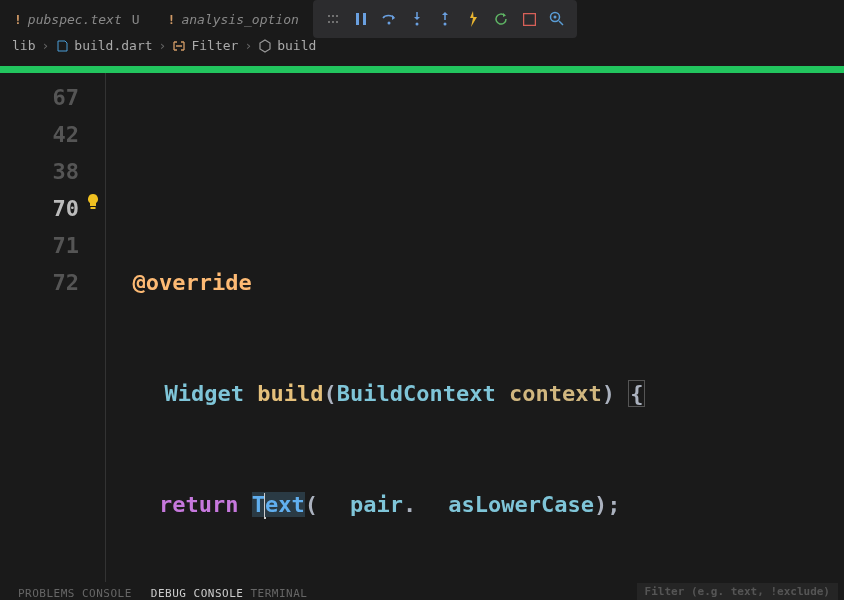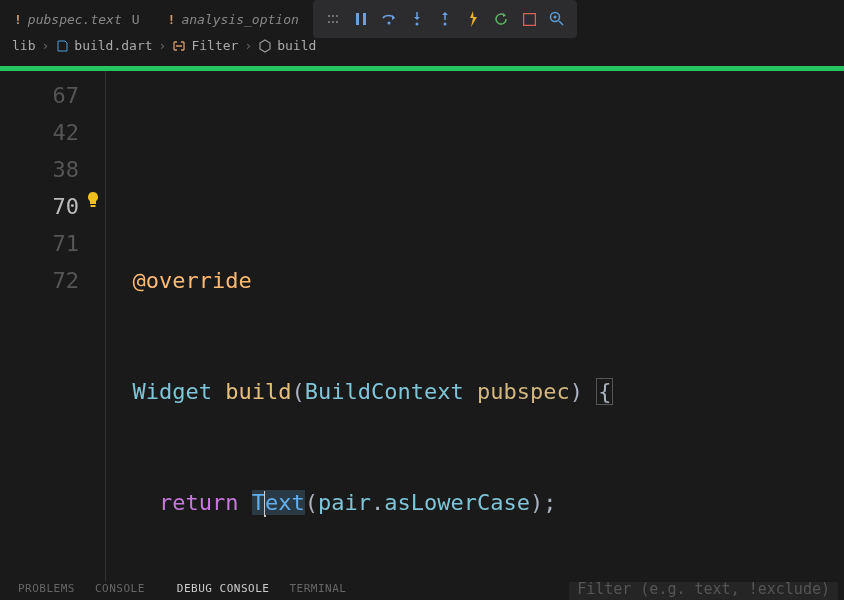--- a/index.html
+++ b/index.html
@@ -69,21 +69,22 @@
       gap: 5px;
       cursor: pointer;
     }
     .chev { color: #666; }
     .crumb-icon { display: inline-flex; }
     .editor-area {
       position: relative;
       height: calc(600px - 38px - 28px - 18px);
       display: flex;
       background: #1a1a1a;
-      border-top: 5px solid #22c55e;
+      border-top: 7px solid #22c55e;
+      font-weight: bold;
     }
     .gutter {
       width: 105px;
       padding-top: 6px;
       text-align: right;
       padding-right: 26px;
       color: #555;
       font-size: 22px;
       line-height: 37px;
       user-select: none;
@@ -103,21 +104,21 @@
       padding-top: 6px;
       font-size: 22px;
       line-height: 37px;
       border-left: 1px solid #333;
       padding-left: 0;
       white-space: pre;
       position: relative;
     }
     .code-line { height: 37px; padding-left: 0; }
     .tok-annotation { color: #fdba74; }
-    .tok-type { color: #7fc5d8; }
+    .tok-type { color: #7fc5d8; margin-left: 32px; }
     .tok-method { color: #e5c07b; }
     .tok-paren { color: #abb2bf; }
     .tok-param-type { color: #7fc5d8; }
     .tok-param { color: #d1b77f; }
     .tok-keyword { color: #c678dd; }
     .tok-dot { color: #abb2bf; }
     .tok-brace-hl {
       color: #abb2bf;
       border: 1px solid #555;
       padding: 0 1px;
@@ -136,36 +137,38 @@
       margin-left: -1px;
       margin-right: -1px;
     }
     .panel-tabs {
       position: absolute;
       bottom: 0;
       left: 0;
       right: 0;
       height: 18px;
       display: flex;
-      gap: 20px;
+      align-items: flex-end;
+      gap: 7px;
       padding: 0 18px;
       font-size: 11px;
       color: #666;
       overflow: hidden;
     }
     .panel-tab { cursor: pointer; letter-spacing: 0.5px; }
     .panel-tab.active { color: #ccc; padding-left: 12px; }
     .panel-filter {
       position: absolute;
       right: 6px;
       bottom: 0;
       color: #555;
-      font-size: 15px;
+      font-size: 11px;
       background: #252525;
       padding: 2px 8px;
+      font-weight: bold;
     }
   </style>
 </head>
 <body>
 
 <div class="tabs-row">
   <div class="tab">
     <span class="exclaim">!</span>
     <span>pubspec.text</span>
     <span class="mod-indicator">U</span>
@@ -282,21 +285,21 @@
     <span class="lightbulb">
       <svg width="14" height="18" viewBox="0 0 14 18">
           <path d="M7 1 A5 5 0 0 1 10 10 L10 13 L4 13 L4 10 A5 5 0 0 1 7 1 Z" fill="#f0c020"></path>
           <rect x="4.5" y="14" width="5" height="2" fill="#f0c020"></rect>
         </svg>
     </span>
   </div>
   <div class="code">
     <div class="code-line"></div>
     <div class="code-line">  <span class="tok-annotation">@override</span></div>
-    <div class="code-line">  <span class="tok-type">Widget</span> <span class="tok-method">build</span><span class="tok-paren">(</span><span class="tok-param-type">BuildContext</span> <span class="tok-param">pubspec</span><span class="tok-paren">)</span> <span class="tok-brace-hl">{</span></div>
+    <div class="code-line">  <span class="tok-type">Widget</span> <span class="tok-method">build</span><span class="tok-paren">(</span><span class="tok-param-type">BuildContext</span> <span class="tok-param">context</span><span class="tok-paren">)</span> <span class="tok-brace-hl">{</span></div>
     <div class="code-line">    <span class="tok-keyword">return</span> <span class="tok-text-sel">T</span><span class="cursor-caret"></span><span class="tok-text-sel">ext</span><span class="tok-paren">(</span><span class="tok-type">pair</span><span class="tok-dot">.</span><span class="tok-type">asLowerCase</span><span class="tok-paren">)</span><span class="tok-dot">;</span></div>
     <div class="code-line">  <span class="tok-brace-y-hl">}</span></div>
     
     
   </div>
 </div>
 
 <div class="panel-tabs">
   <span class="panel-tab">PROBLEMS</span>
   <span class="panel-tab">CONSOLE</span>

